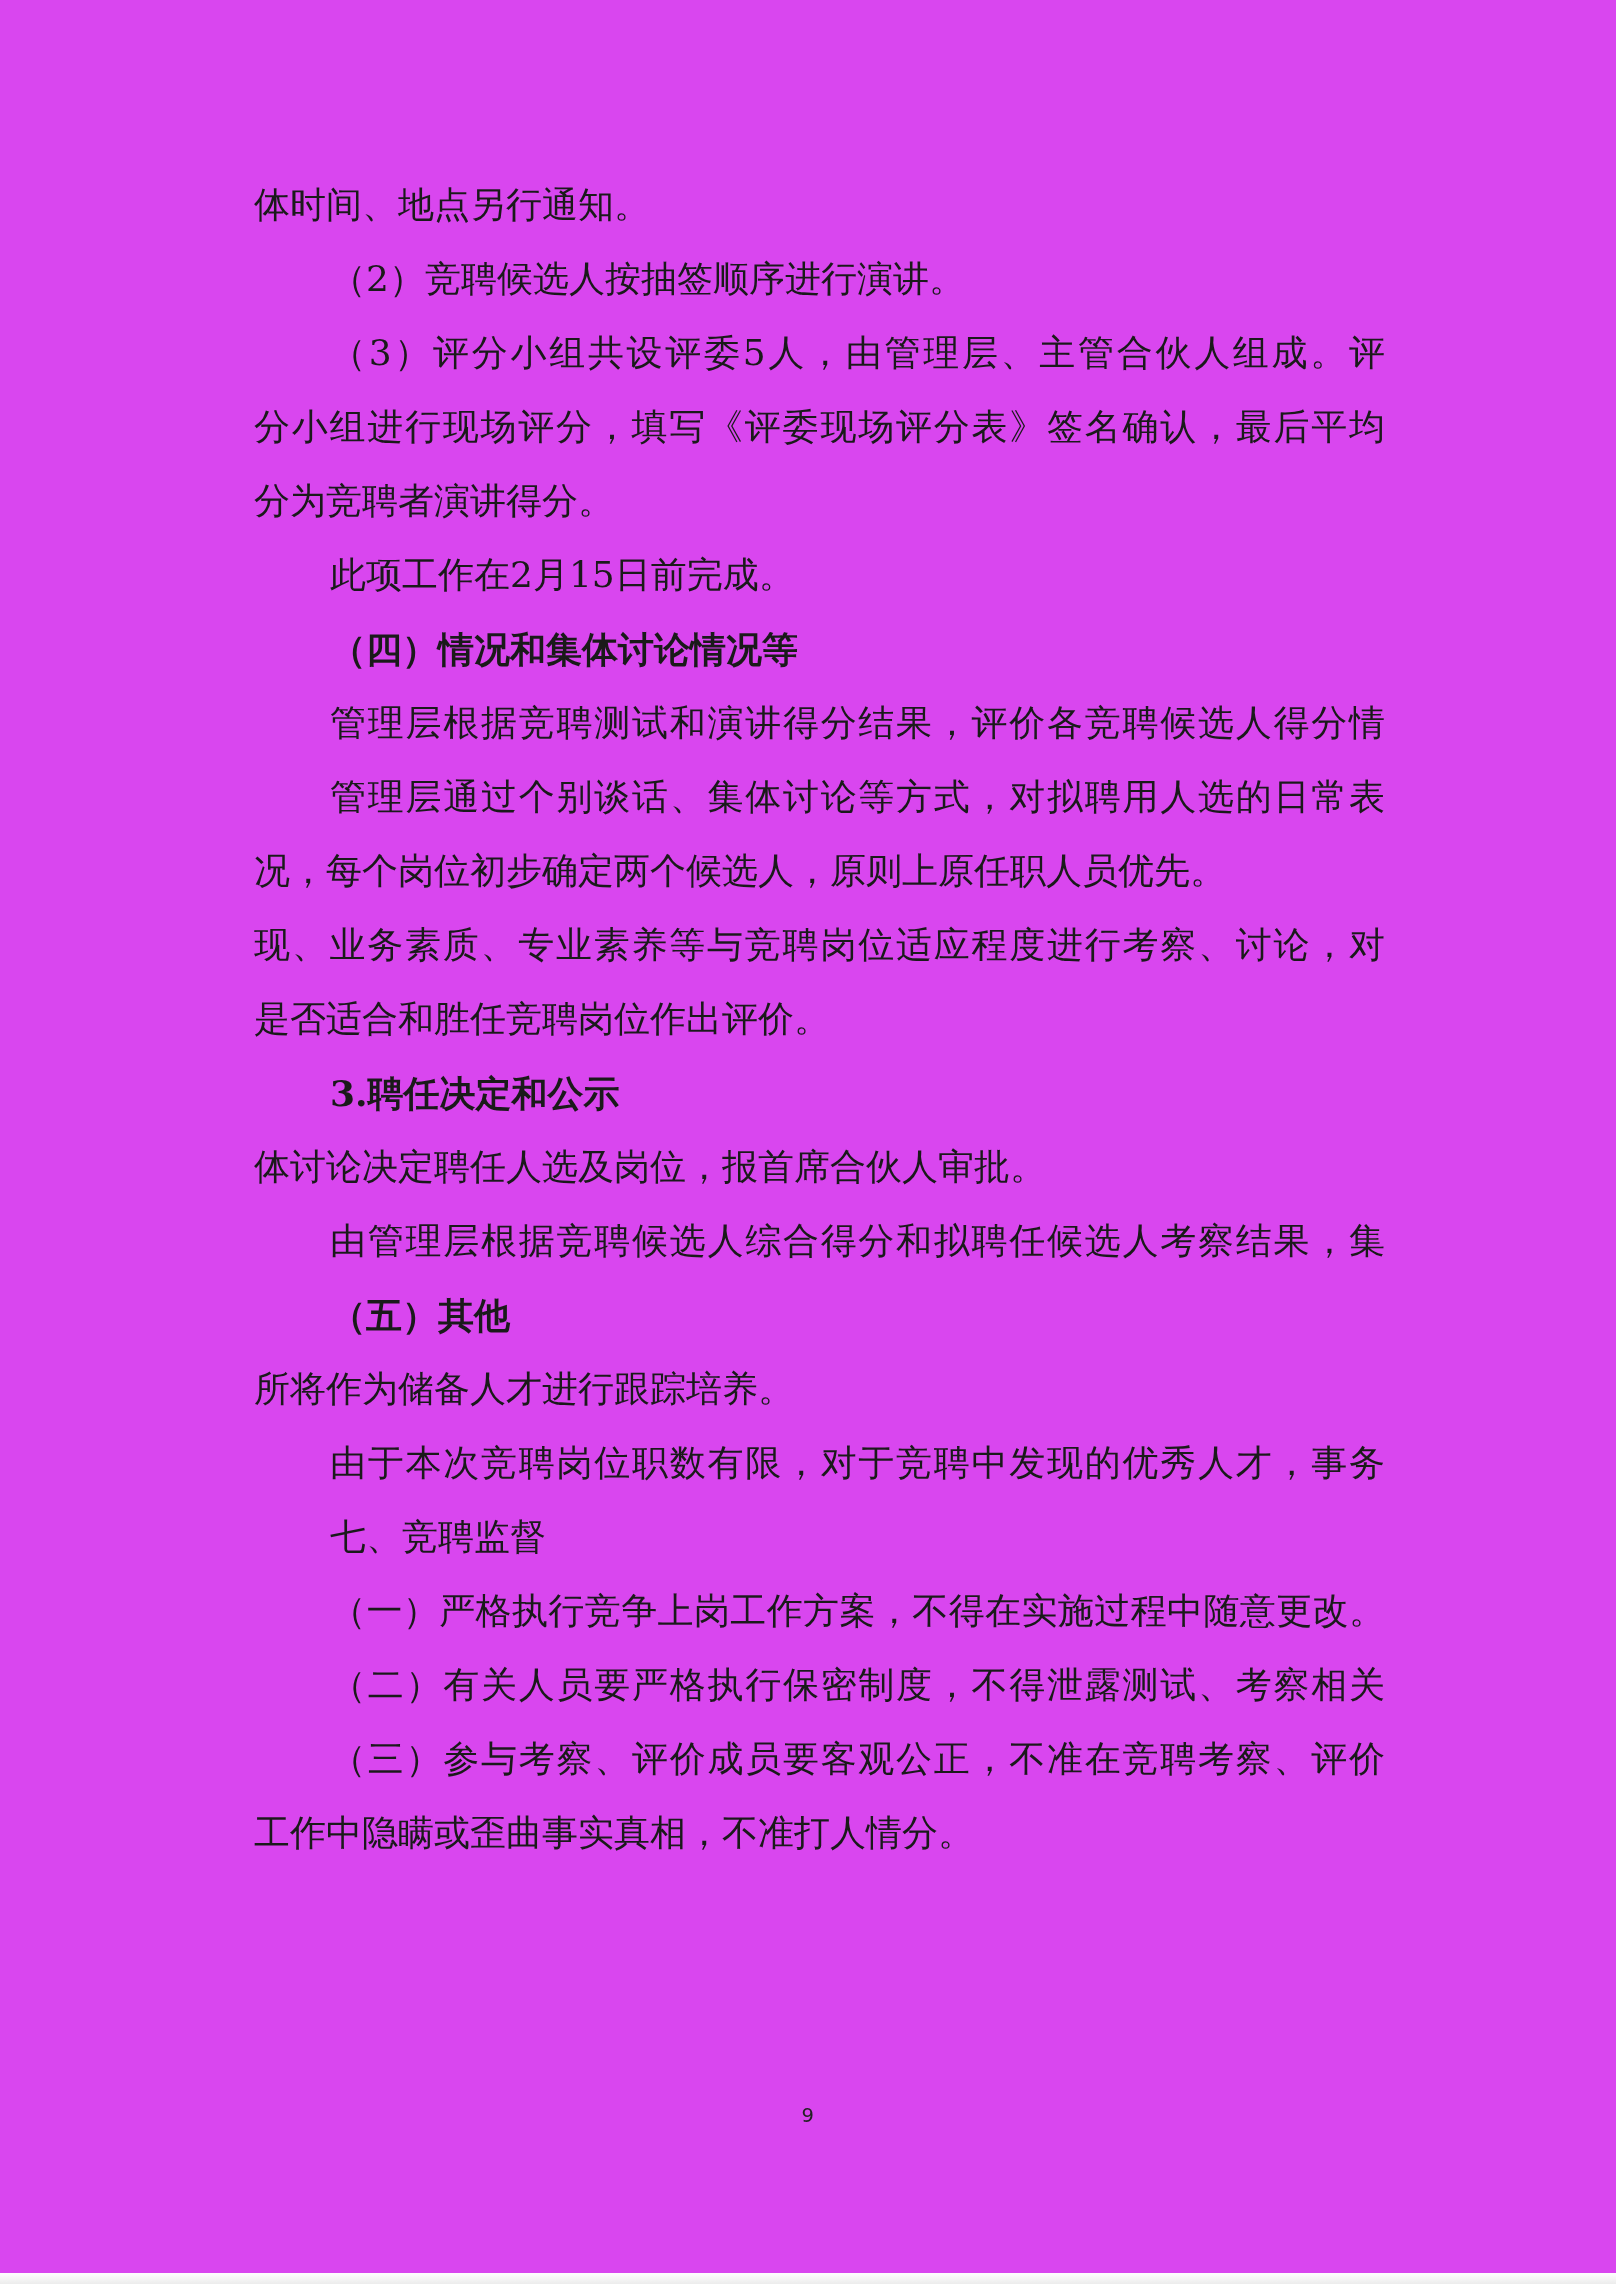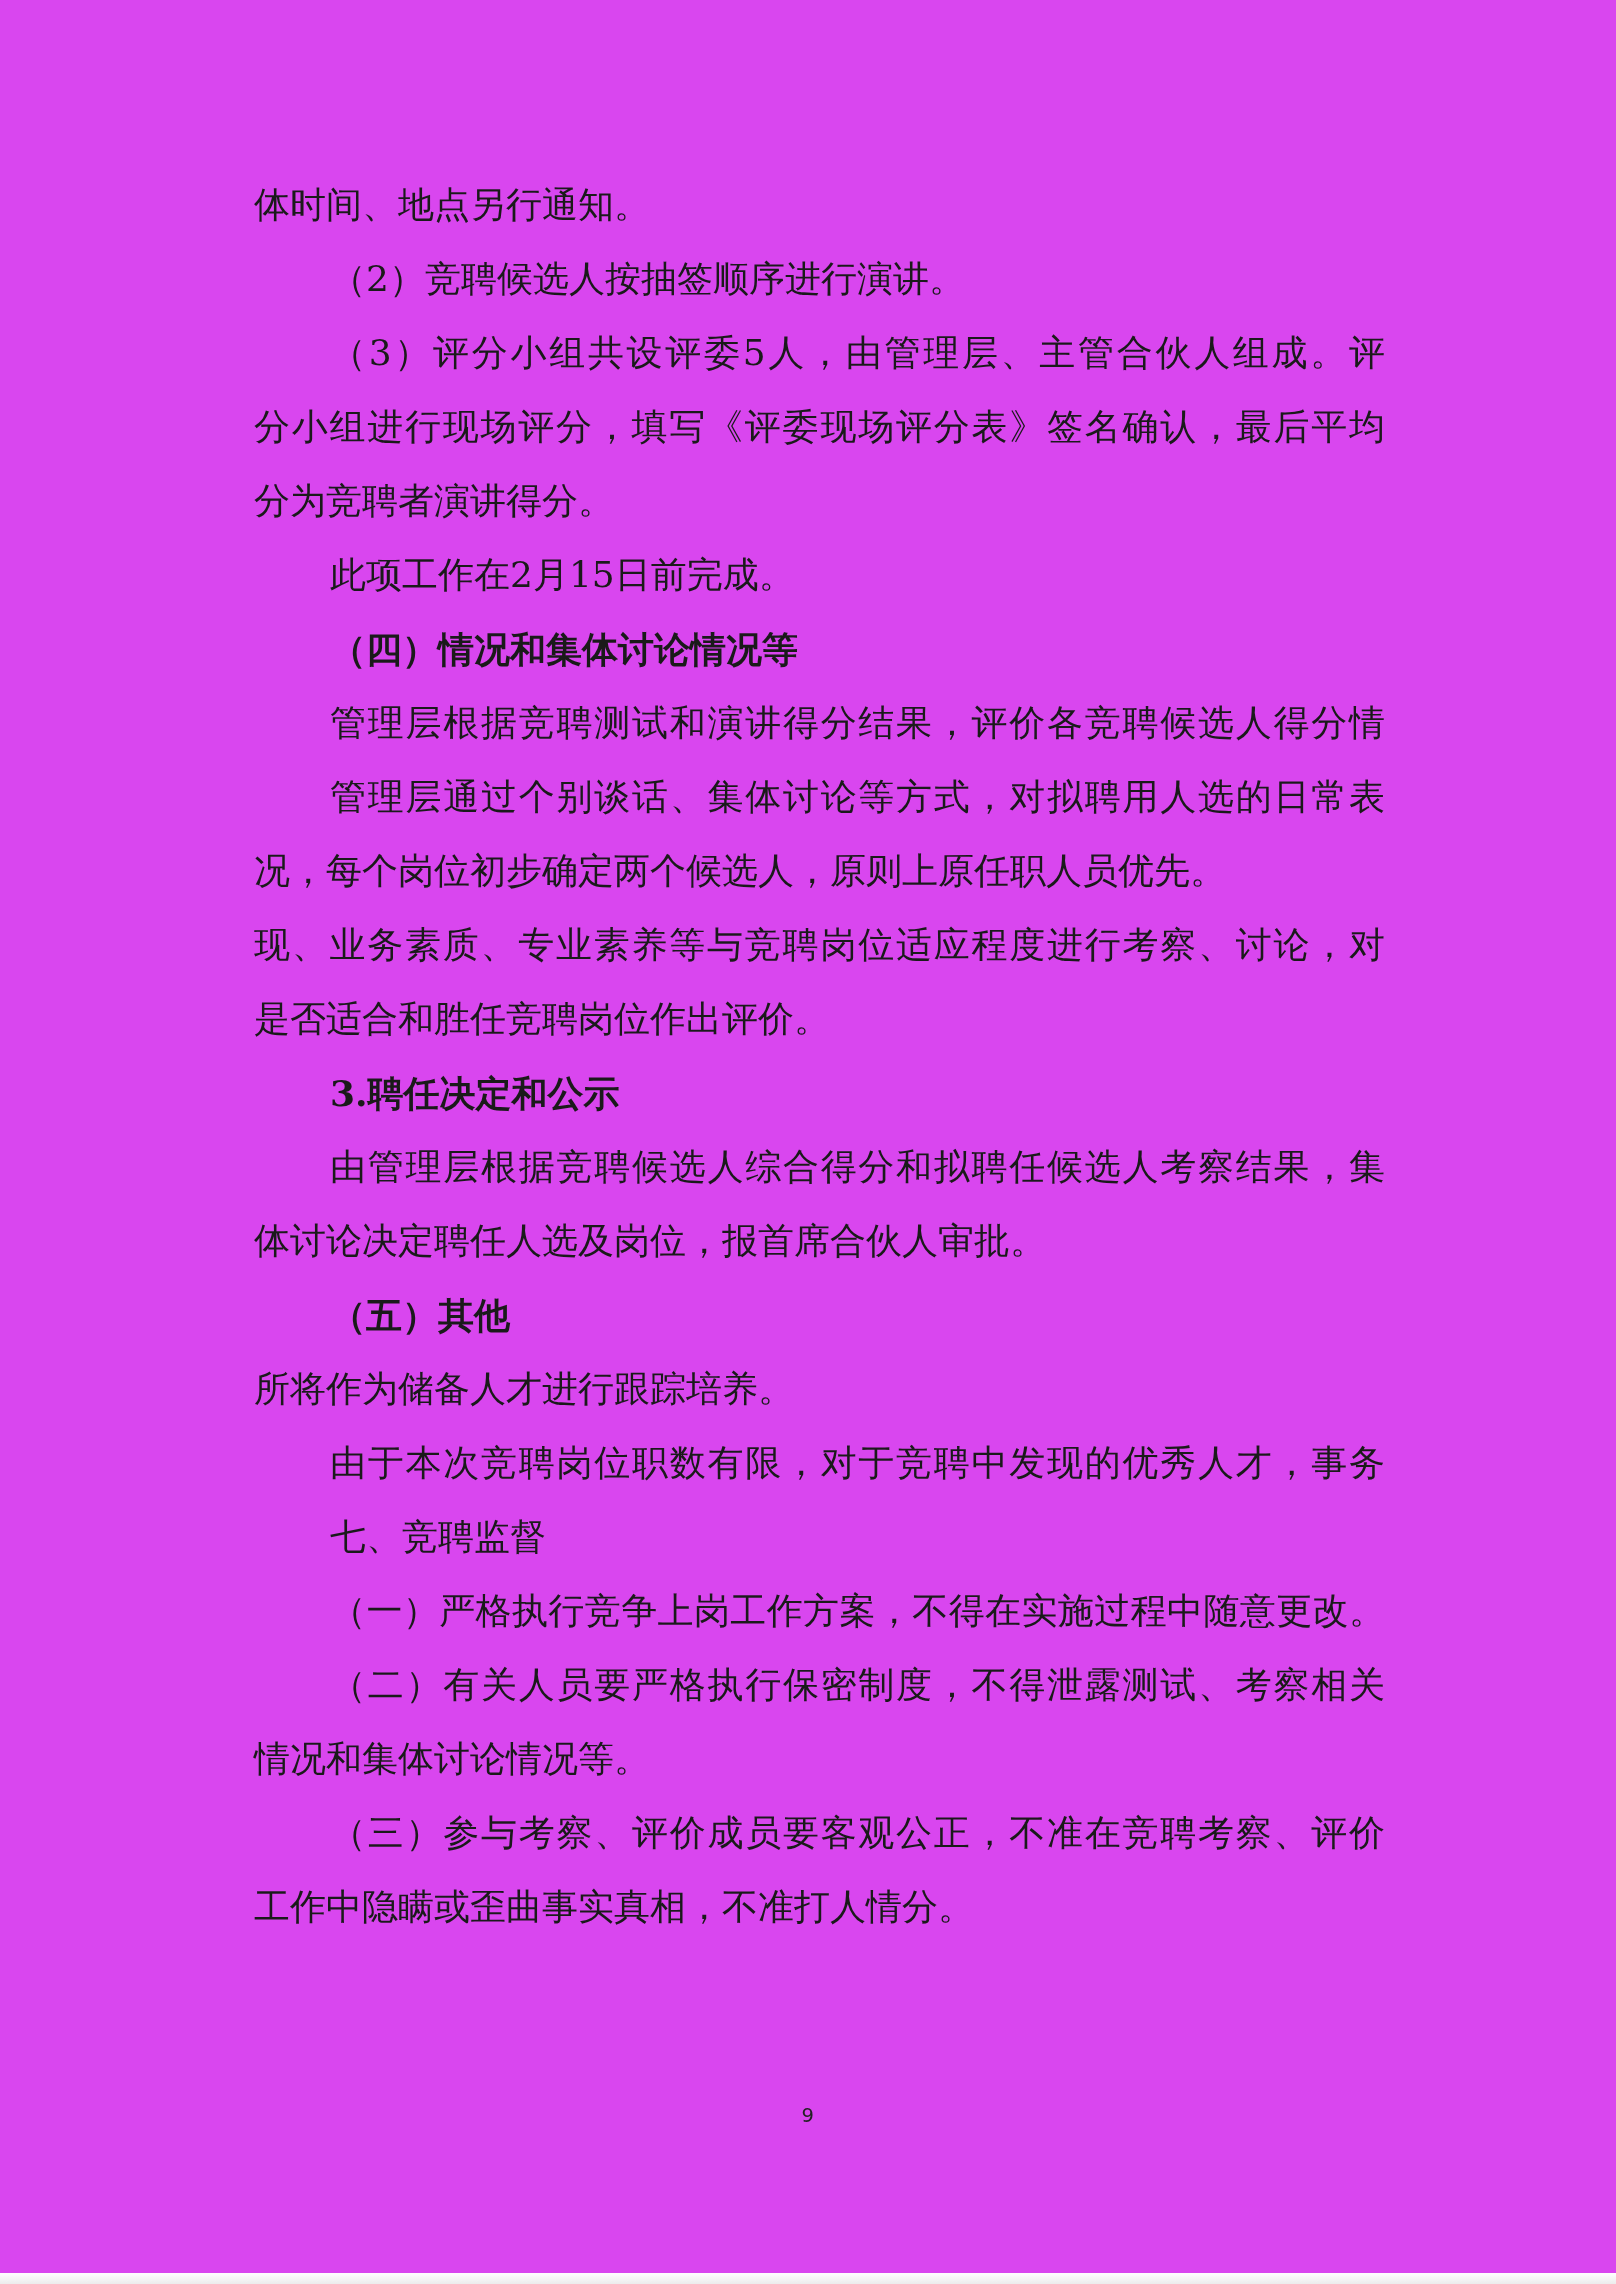--- a/index.html
+++ b/index.html
@@ -28,28 +28,27 @@
     <div class="line just">分小组进行现场评分，填写《评委现场评分表》签名确认，最后平均</div>
     <div class="line">分为竞聘者演讲得分。</div>
     <div class="line indent">此项工作在2月15日前完成。</div>
     <div class="line indent bold">（四）情况和集体讨论情况等</div>
     <div class="line indent just">管理层根据竞聘测试和演讲得分结果，评价各竞聘候选人得分情</div>
     <div class="line indent just">管理层通过个别谈话、集体讨论等方式，对拟聘用人选的日常表</div>
     <div class="line">况，每个岗位初步确定两个候选人，原则上原任职人员优先。</div>
     <div class="line just">现、业务素质、专业素养等与竞聘岗位适应程度进行考察、讨论，对</div>
     <div class="line">是否适合和胜任竞聘岗位作出评价。</div>
     <div class="line indent bold">3.聘任决定和公示</div>
+    <div class="line">体讨论决定聘任人选及岗位，报首席合伙人审批。</div>
     <div class="line indent just">由管理层根据竞聘候选人综合得分和拟聘任候选人考察结果，集</div>
-    <div class="line">体讨论决定聘任人选及岗位，报首席合伙人审批。</div>
     <div class="line indent bold">（五）其他</div>
     <div class="line">所将作为储备人才进行跟踪培养。</div>
     <div class="line indent just">由于本次竞聘岗位职数有限，对于竞聘中发现的优秀人才，事务</div>
     <div class="line indent">七、竞聘监督</div>
     <div class="line indent just">（一）严格执行竞争上岗工作方案，不得在实施过程中随意更改。</div>
     <div class="line indent just">（二）有关人员要严格执行保密制度，不得泄露测试、考察相关</div>
-    <div class="line">情况和集体讨论情况等。</div>
     <div class="line indent just">（三）参与考察、评价成员要客观公正，不准在竞聘考察、评价</div>
     <div class="line">工作中隐瞒或歪曲事实真相，不准打人情分。</div>
   </div>
   <div class="page-number">9</div>
   <div class="scan-edge"></div>
 </div>
 
 
 </body></html>

